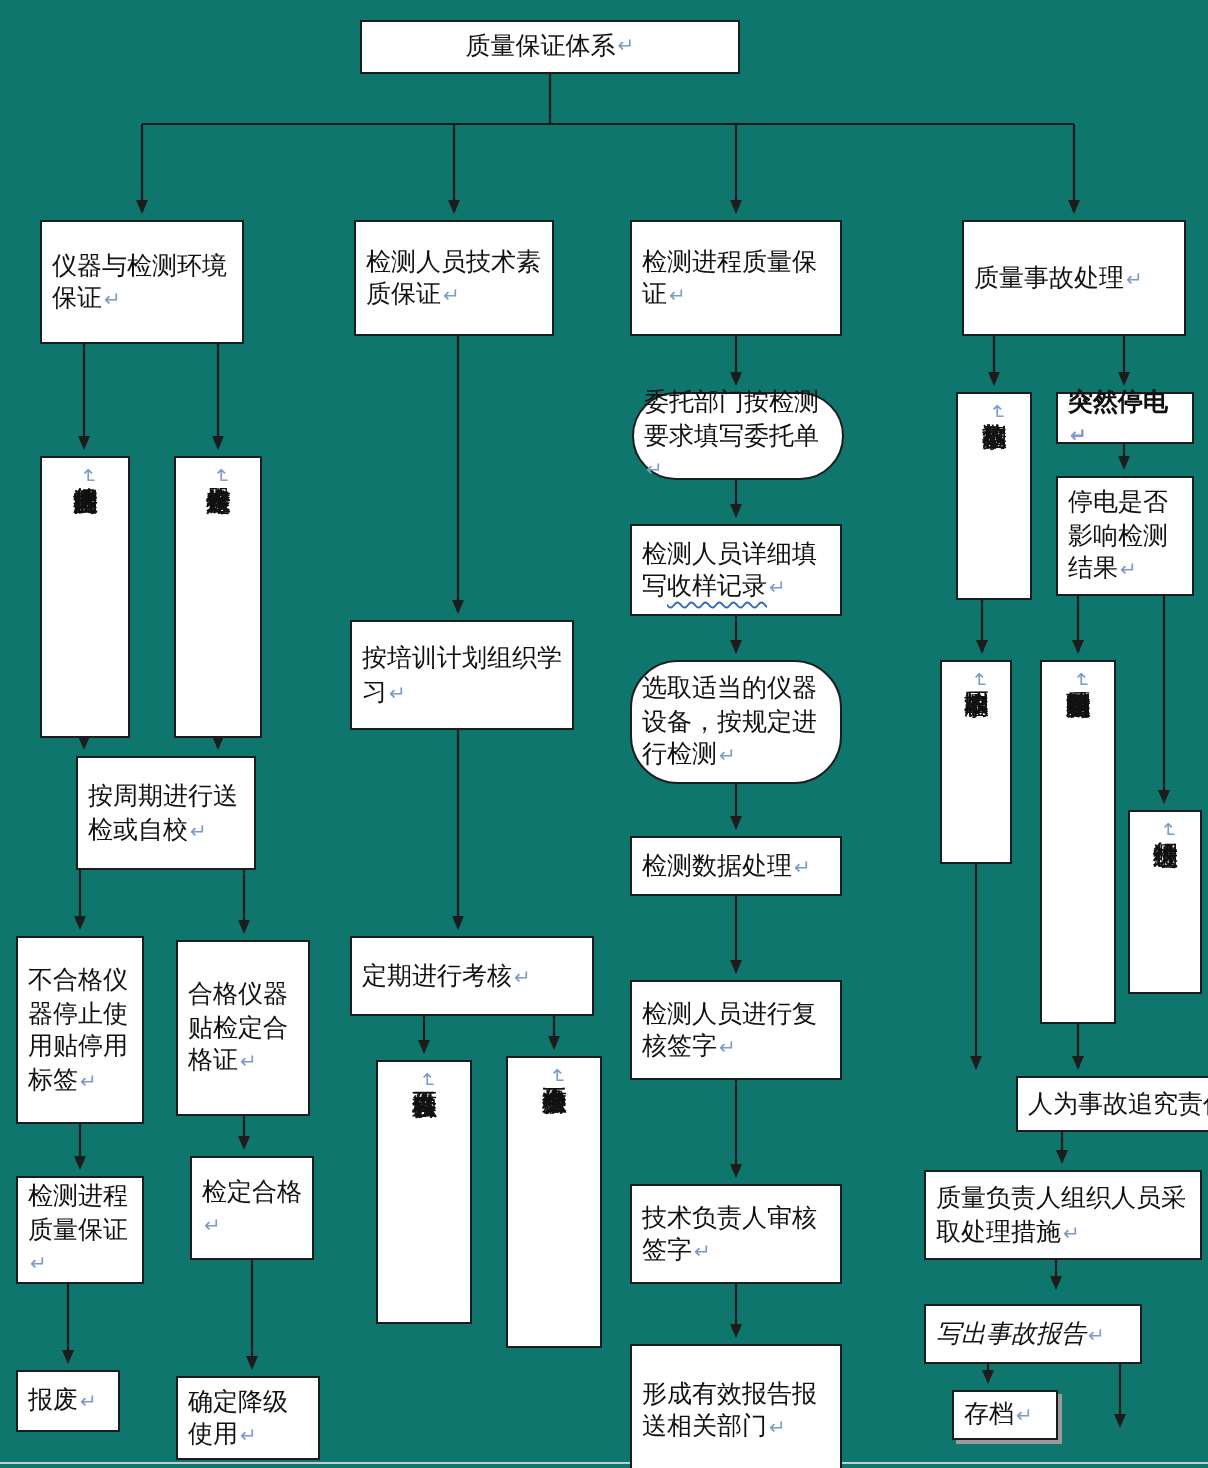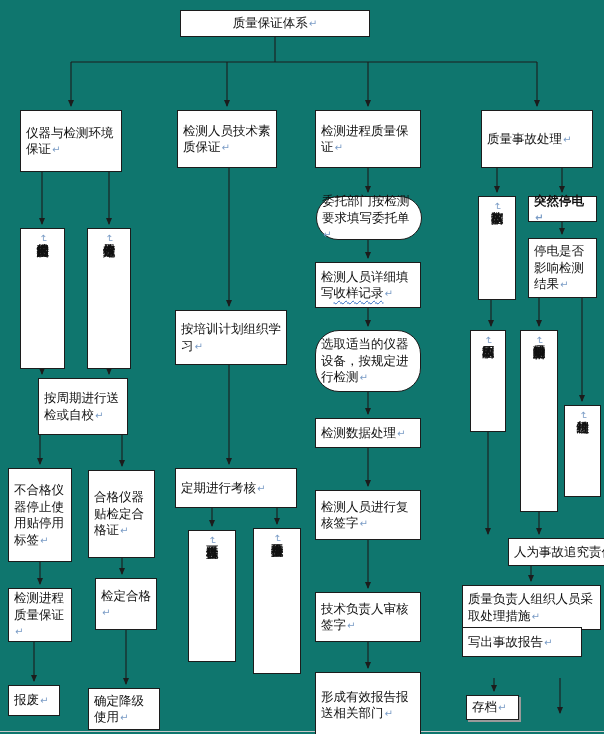--- a/index.html
+++ b/index.html
@@ -180,21 +180,21 @@
   </div>
   <div class="box v" style="left:564px;top:405px;width:37px;height:92px;">
     <span class="t"><span>继续进行检测</span><span class="rm">↵</span></span>
   </div>
   <div class="box" style="left:462px;top:538px;width:139px;height:28px;margin-left:46px;">
     <span class="t"><span>人为事故追究责任</span><span class="rm">↵</span></span>
   </div>
   <div class="box" style="left:462px;top:585px;width:139px;height:45px;">
     <span class="t"><span>质量负责人组织人员采取处理措施</span><span class="rm">↵</span></span>
   </div>
-  <div class="box" style="left:462px;top:627px;width:120px;height:30px;">
+  <div class="box" style="left:462px;top:652px;width:109px;height:30px;font-style:italic;">
     <span class="t"><span>写出事故报告</span><span class="rm">↵</span></span>
   </div>
-  <div class="box archive" style="left:466px;top:695px;width:53px;height:25px;">
+  <div class="box archive" style="left:476px;top:695px;width:53px;height:25px;">
     <span class="t"><span>存档</span><span class="rm">↵</span></span>
   </div>
 
   <div class="bottom-edge"></div>
 </div>
 
 </body></html>

